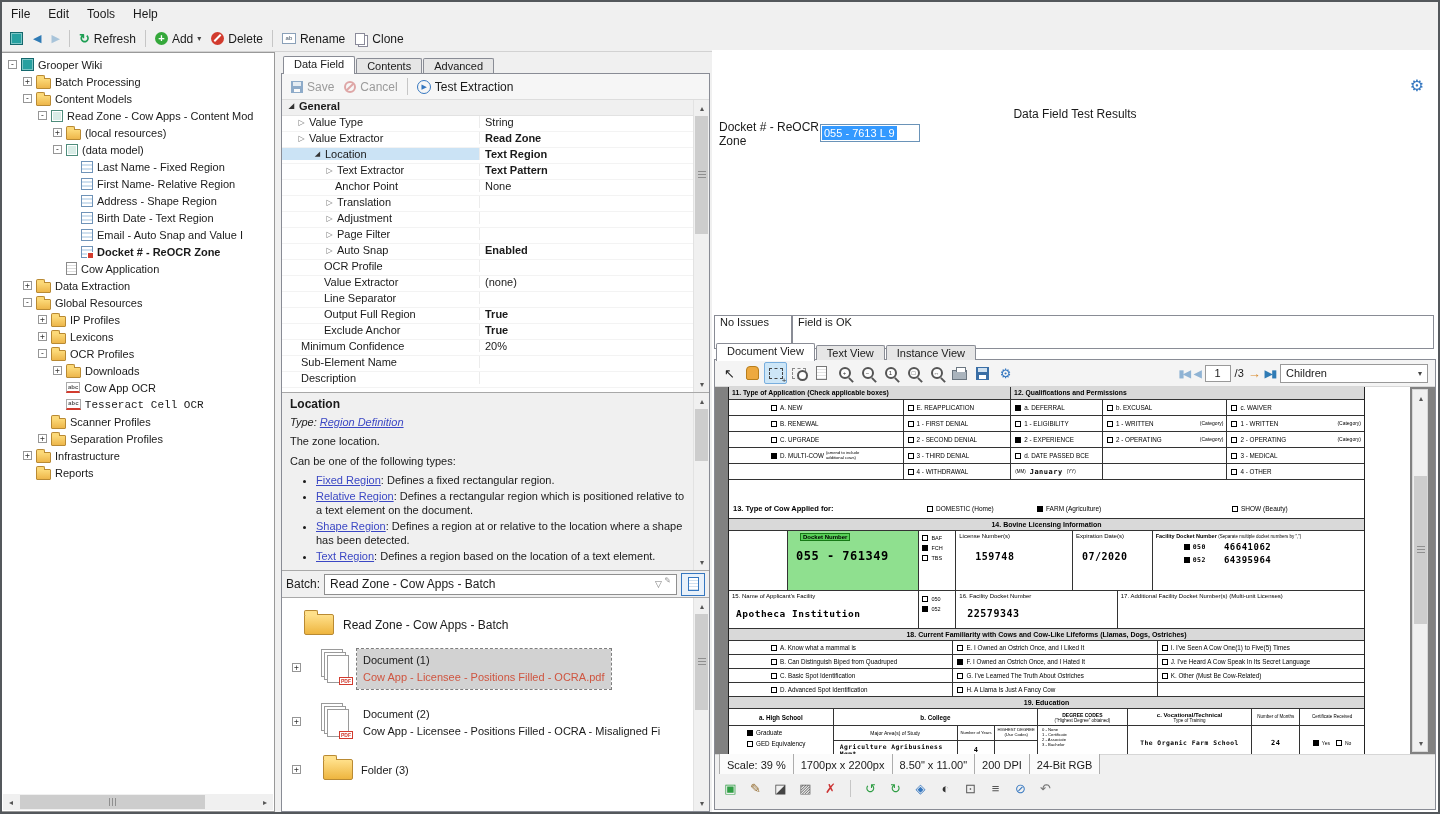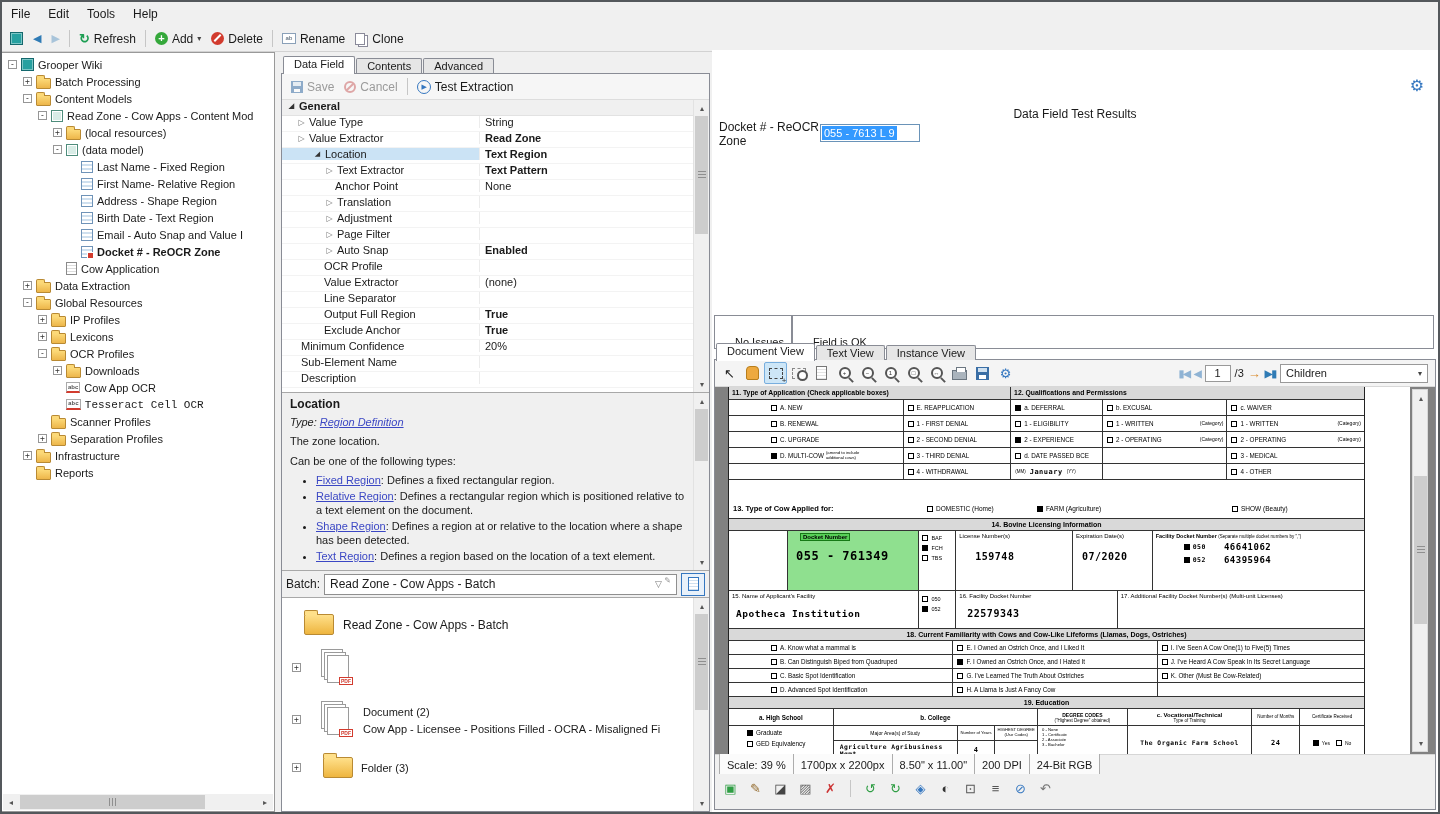--- a/index.html
+++ b/index.html
@@ -110,21 +110,21 @@
   .bfolderitem .texp{margin-right:14px}
 
   
   .rightpanel{position:absolute;left:710px;top:48px;right:0;bottom:0;background:#fff}
   .resultstitle{position:absolute;top:57px;left:0;right:0;text-align:center;font-size:12px}
   .i-tools.big{position:absolute;top:28px;right:14px;font-size:16px;color:#3577c0;line-height:1}
   .fieldlabel{position:absolute;top:70px;left:7px;font-size:12px;line-height:14px}
   .fieldlabel span{display:block}
   .fieldbox{position:absolute;top:74px;left:108px;width:100px;height:18px;border:1px solid #6a93b8;background:#fff;display:flex;align-items:center;padding:0 1px;font-size:11px}
   .fieldbox .selected{background:#3399ff;color:#fff;padding:1px 2px;white-space:nowrap}
-  .statusbox{position:absolute;top:265px;height:34px;border:1px solid #898c95;background:#fff;font-size:11px;display:flex;align-items:flex-end;padding-left:20px}
+  .statusbox{position:absolute;top:265px;height:34px;border:1px solid #898c95;background:#fff;font-size:11px;display:flex;align-items:flex-start;padding-left:5px}
   .statusbox.left{left:2px;width:78px}
   .statusbox.right{left:80px;width:642px}
   .viewertabs{position:absolute;top:289px;left:2px;right:2px}
   .viewer{position:absolute;left:2px;top:309px;right:2px;bottom:2px;border:1px solid #898c95;background:#f0f0f0;display:flex;flex-direction:column}
   .vtoolbar{height:27px;background:#f4f4f4;border-bottom:1px solid #d8d8d8;display:flex;align-items:center;padding:0 3px;flex:none}
   .vtbi{width:23px;height:22px;display:flex;align-items:center;justify-content:center;border:1px solid transparent;border-radius:2px;flex:none}
   .vtbi.active{background:#cde6f7;border-color:#78aede}
   .vk-pointer{font-size:13px;color:#222;line-height:1}
   .vk-hand{width:13px;height:14px;background:#eda93f;border:1px solid #b87e1c;border-radius:4px 4px 2px 2px}
   .vk-marquee{width:14px;height:11px;border:1px dashed #444;position:relative}
@@ -599,20 +599,24 @@
             <span>Read Zone - Cow Apps - Batch</span>
           </div>
           <div class="bitem selected">
             <span class="texp">+</span>
             <span class="docstack">
               <i></i>
               <i></i>
               <i></i>
               <span class="pdfb">PDF</span>
             </span>
+            <div class="btext">
+              <span class="main">Document (1)</span>
+              <span class="sub red">Cow App - Licensee - Positions Filled - OCRA.pdf</span>
+            </div>
           </div>
           <div class="bitem">
             <span class="texp">+</span>
             <span class="docstack">
               <i></i>
               <i></i>
               <i></i>
               <span class="pdfb">PDF</span>
             </span>
             <div class="btext">

